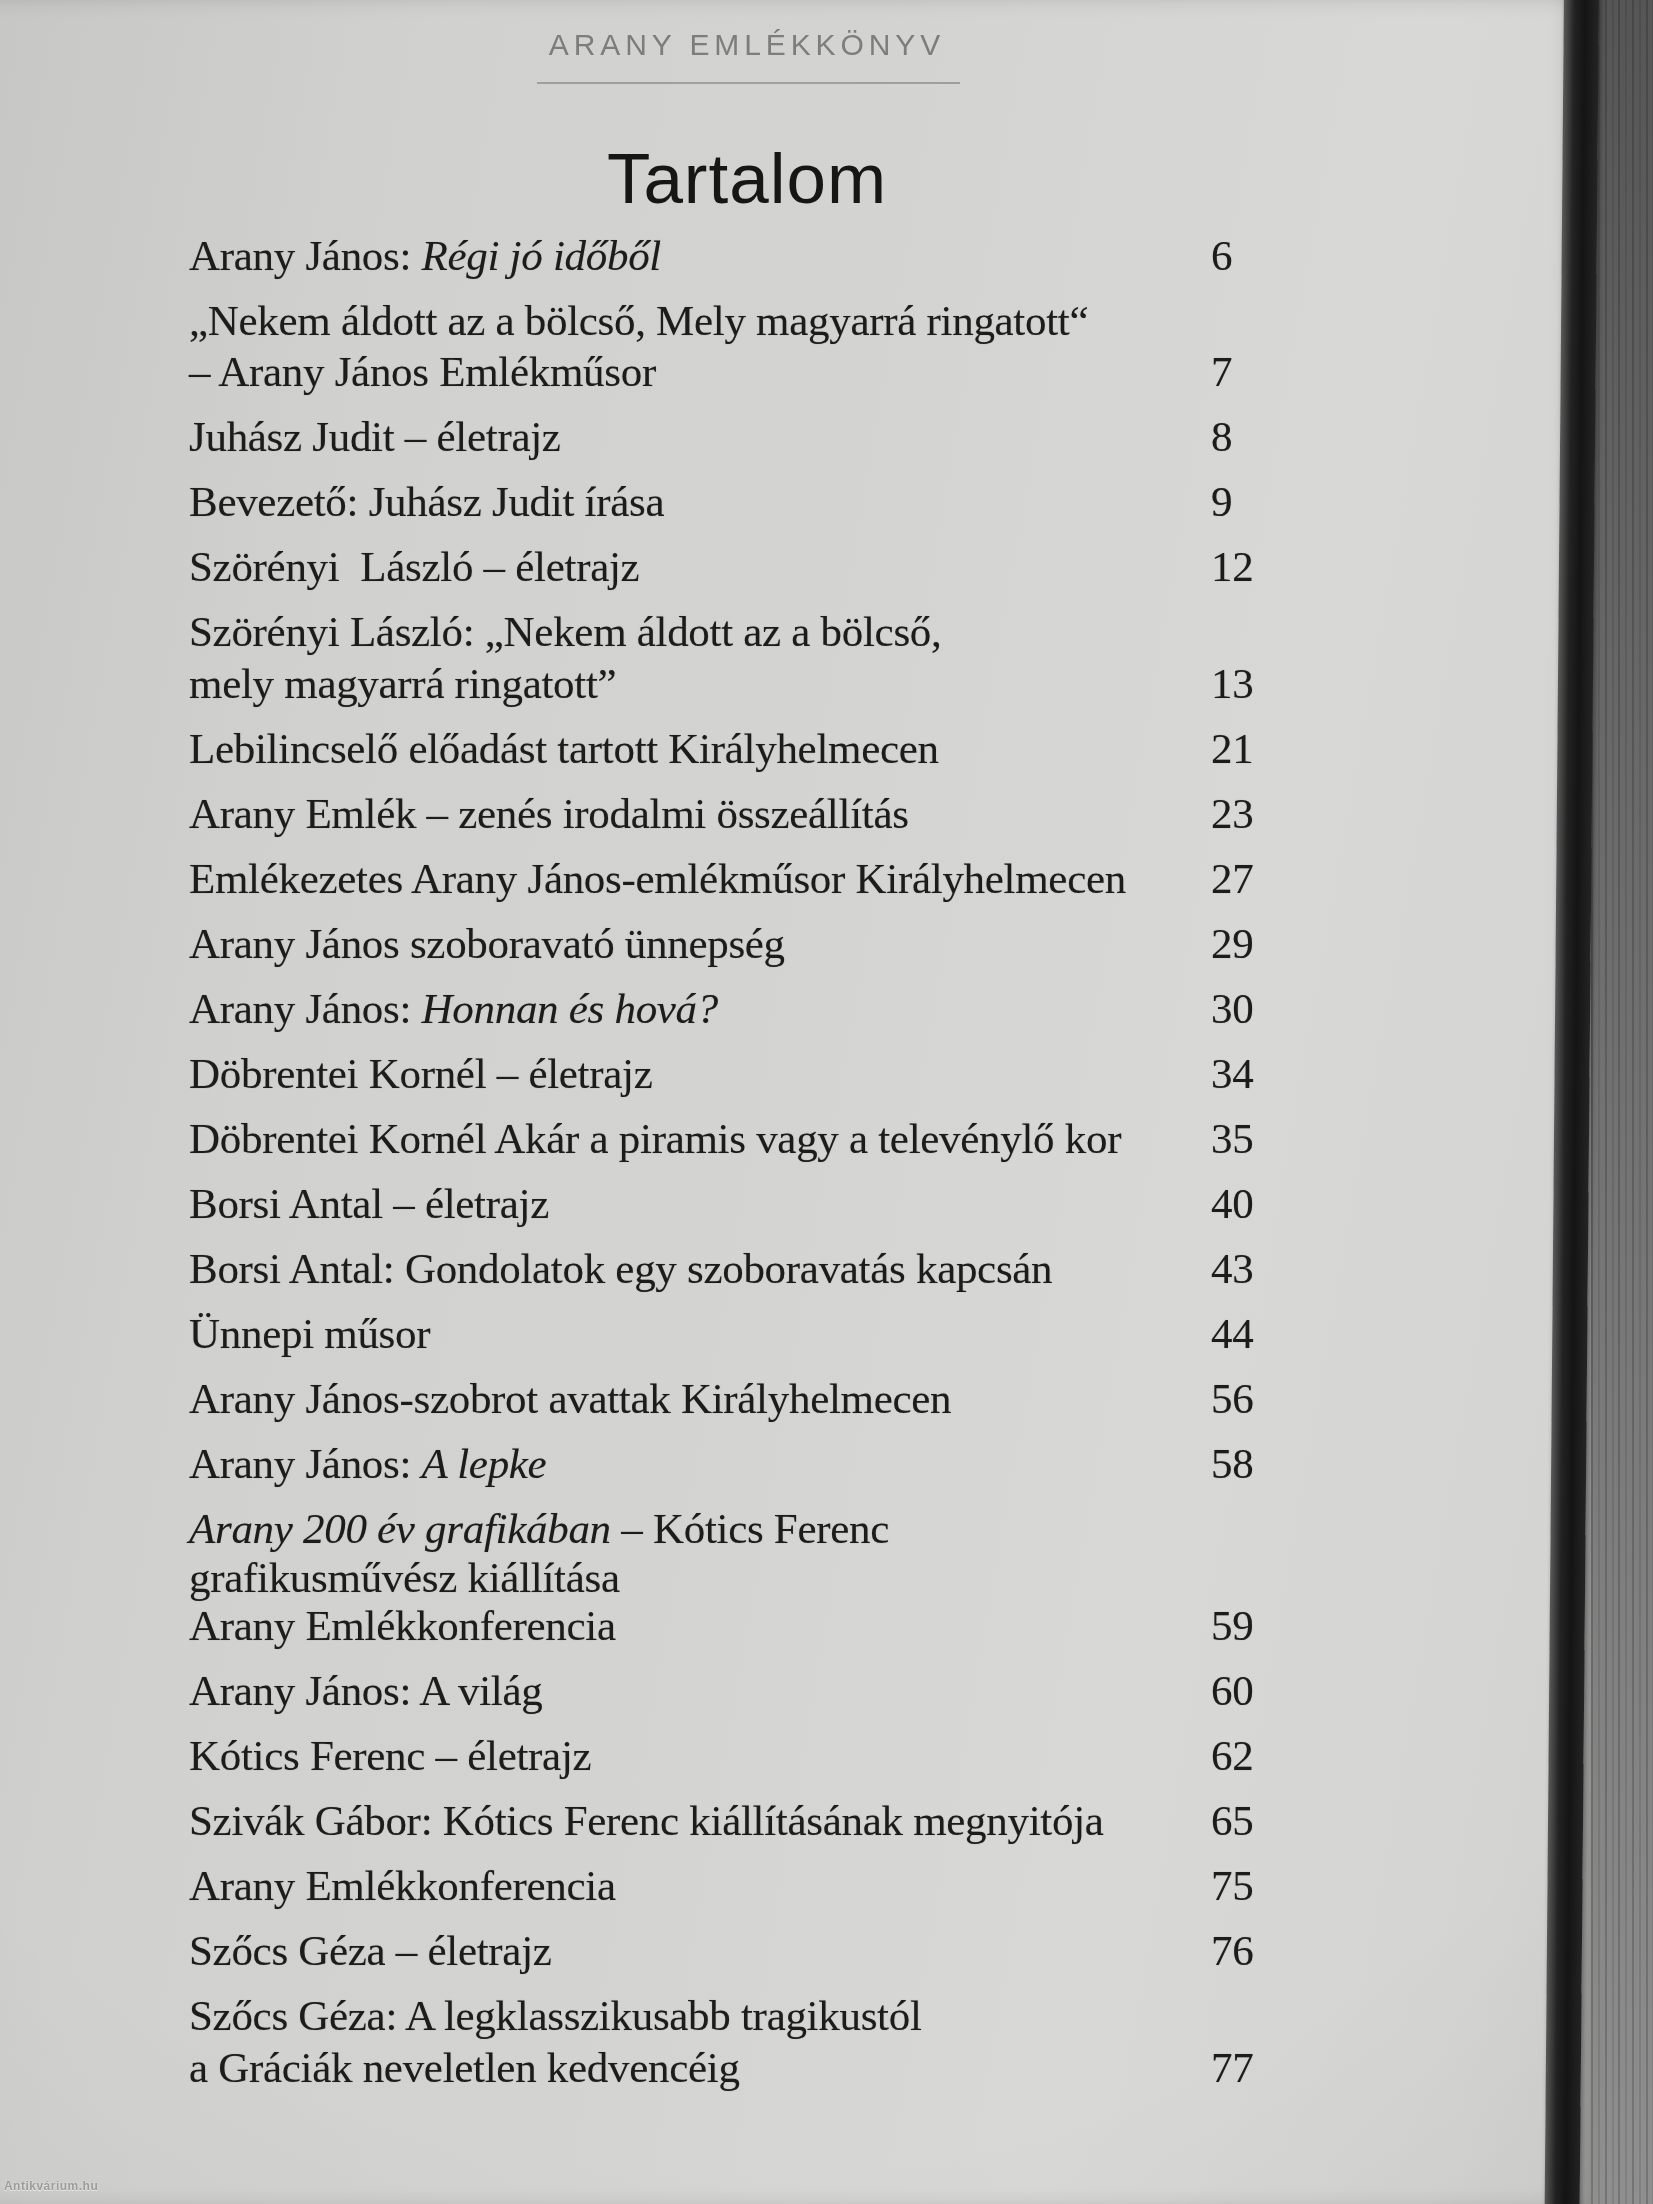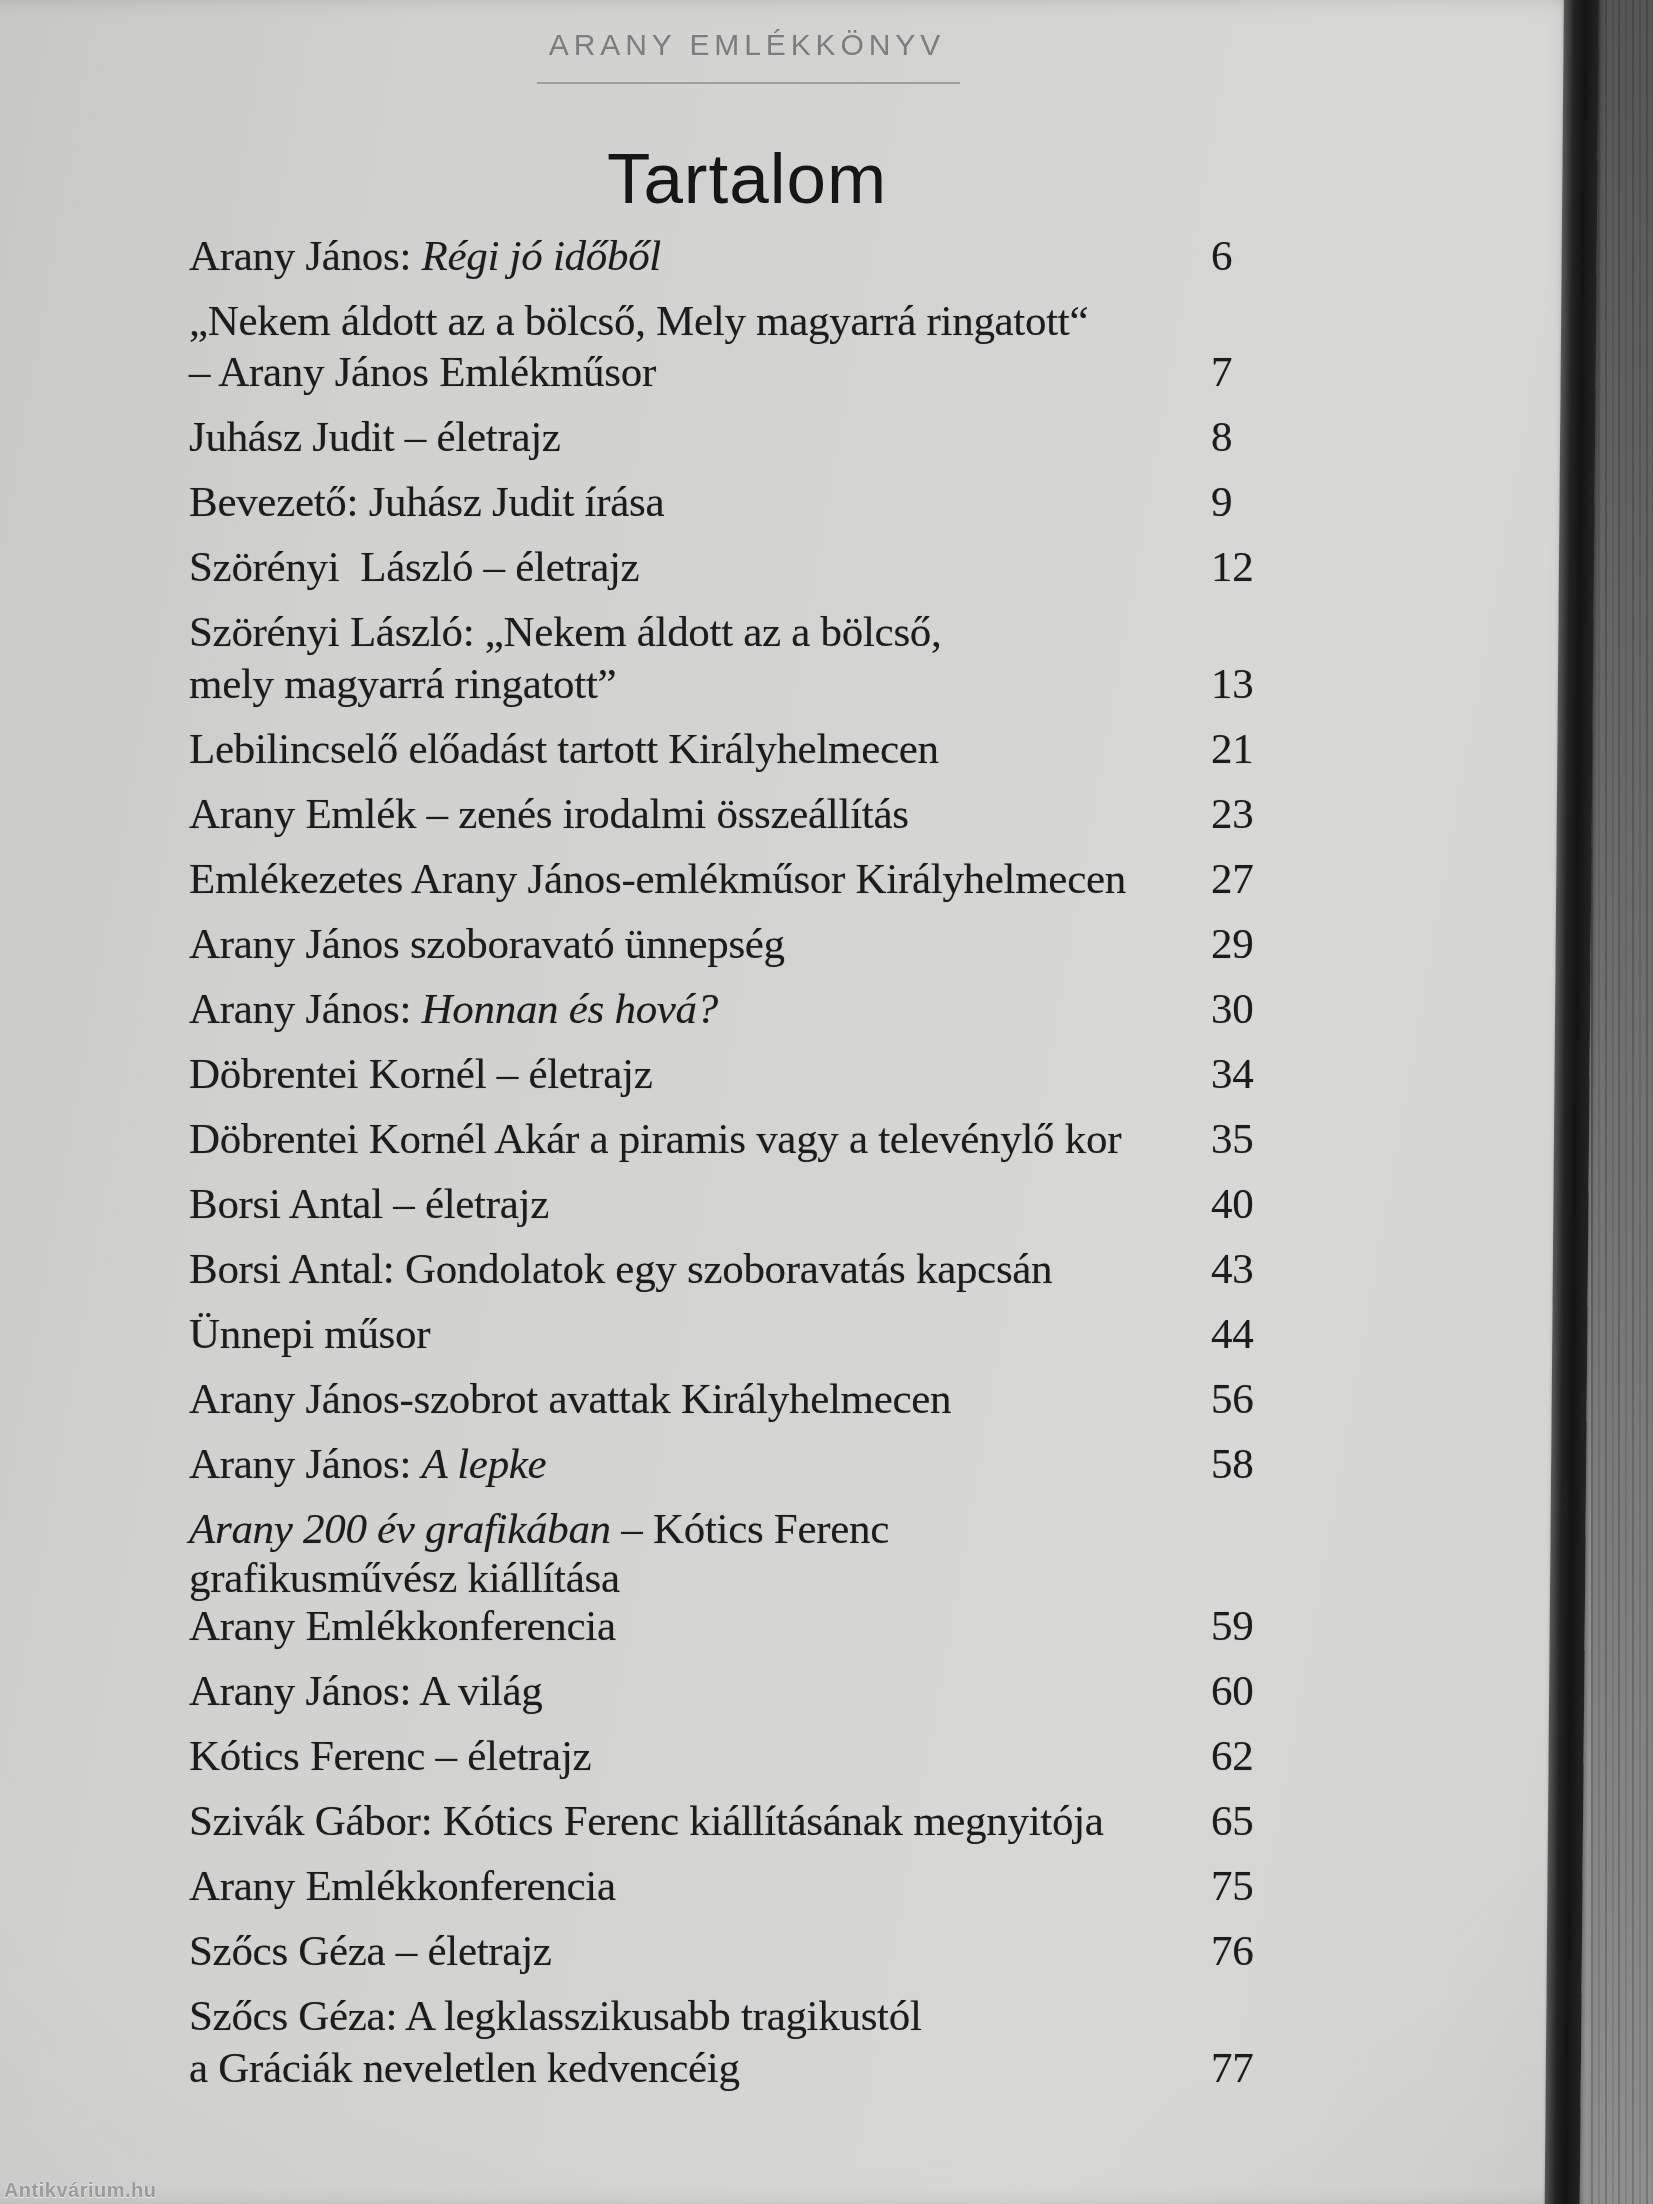--- a/index.html
+++ b/index.html
@@ -44,21 +44,21 @@
     font-weight:normal; letter-spacing:1px; color:#161616;
   }
   .toc{position:absolute; left:0; top:0; width:1591px; height:2205px;}
   .toc-row{position:absolute; left:0; width:1591px; height:52px; font-size:43px; line-height:50px;
     color:var(--text); letter-spacing:-0.3px; text-shadow:0 0 1px rgba(25,25,25,.35);}
   .toc-row .toc-text{position:absolute; left:189px; white-space:pre;}
   .toc-row .toc-page{position:absolute; left:1211px; white-space:pre;}
   .toc-row em{font-style:italic;}
   .watermark{
     position:absolute; left:3.9px; top:2179px;
-    font-family:"Liberation Sans", sans-serif; font-weight:bold; font-size:20px;
+    font-family:"Liberation Sans", sans-serif; font-weight:bold; font-size:12px;
     letter-spacing:0.5px; color:var(--watermark-gray);
     text-shadow:0 1px 0 #e9e9e9, 0 0 1.9px #e9e9e9;
   }
 </style>
 </head>
 <body>
 
 <div class="stage">
   <div class="paper"></div>
   <div class="page-edge"></div>

